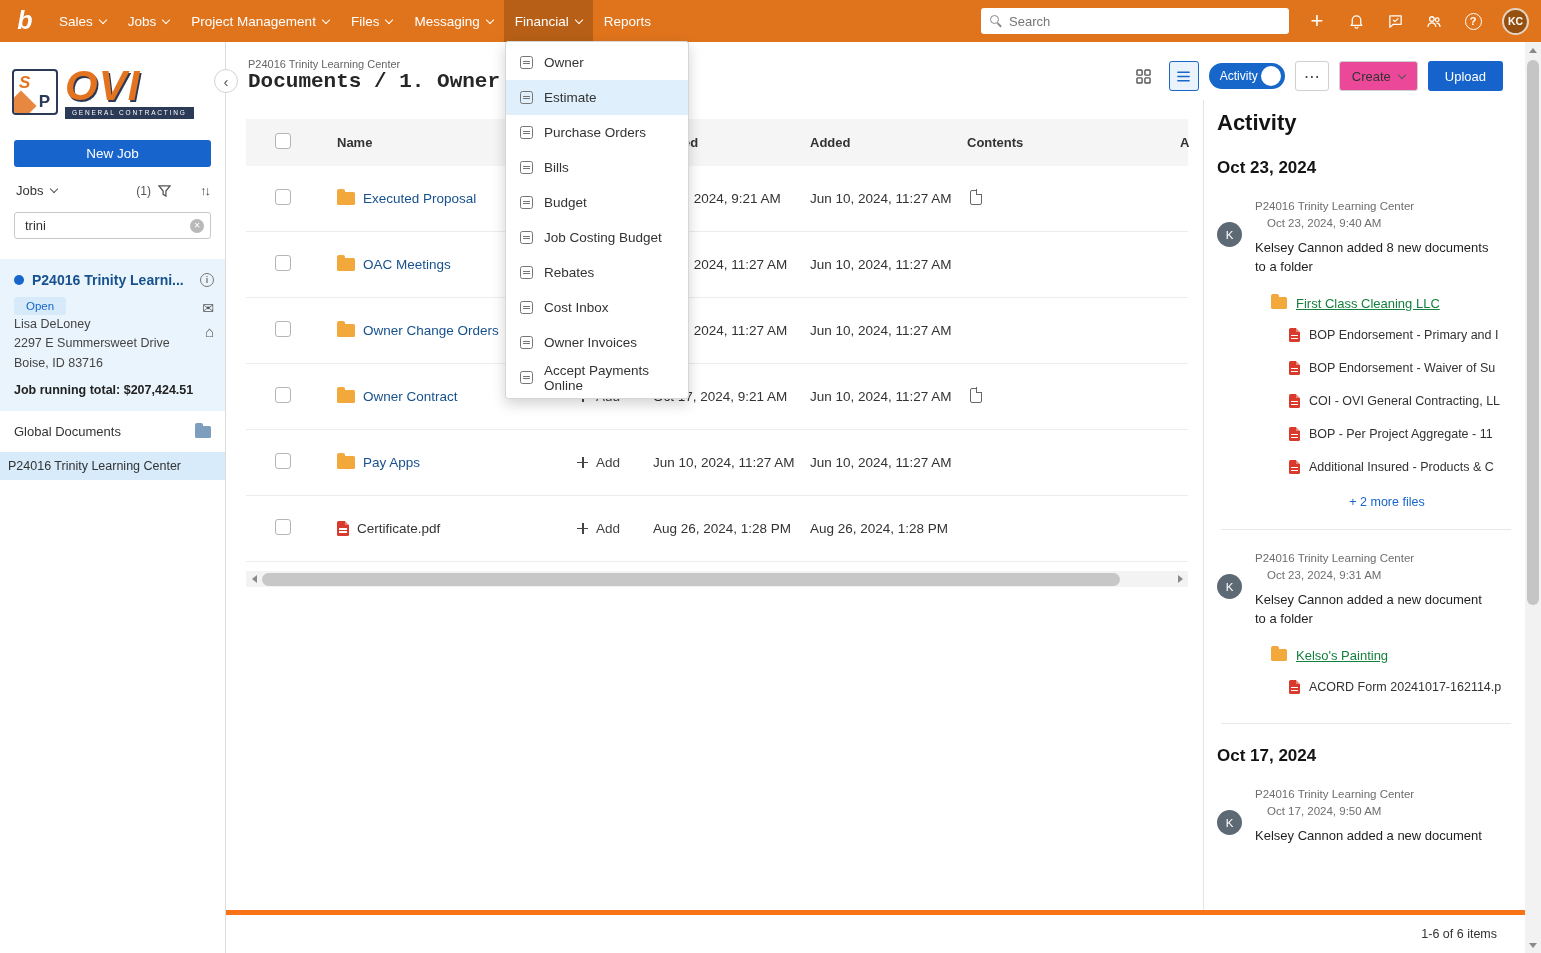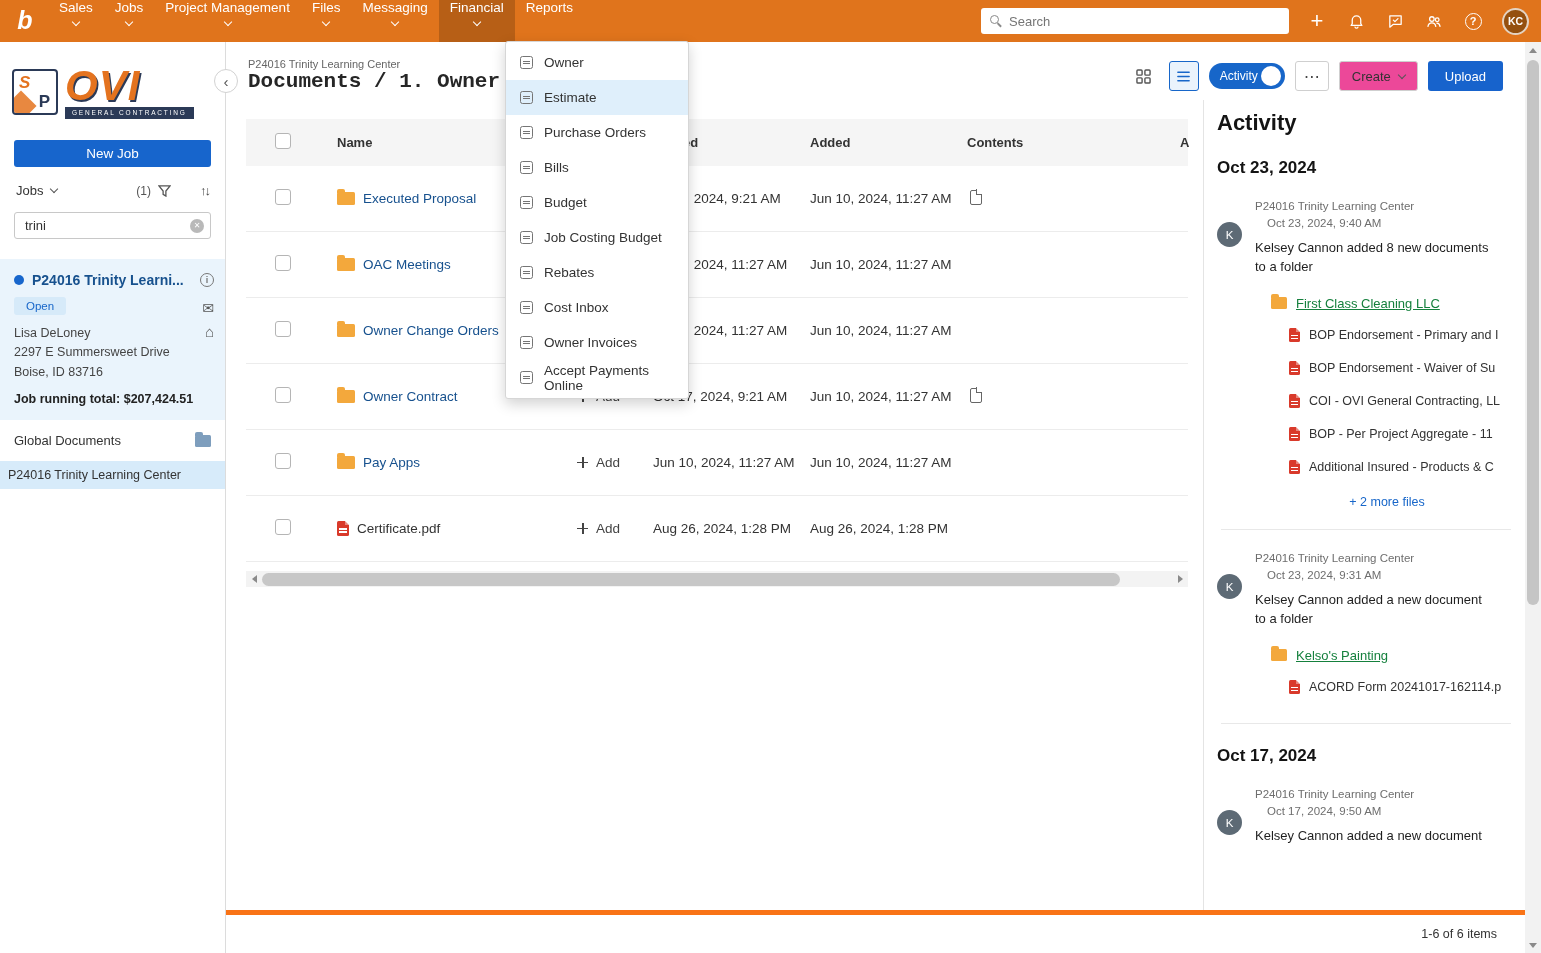--- a/index.html
+++ b/index.html
@@ -3,21 +3,21 @@
 <meta charset="utf-8">
 <style>
   * { margin:0; padding:0; box-sizing:border-box; }
   html,body { width:1541px; height:953px; font-family:"Liberation Sans","DejaVu Sans",sans-serif; background:#fff; overflow:hidden; }
   .screen { position:relative; width:1541px; height:953px; overflow:hidden; background:#fff; }
 
   
   .topnav { position:absolute; top:0; left:0; width:1541px; height:42px; background:#E0741C; display:flex; align-items:center; padding:0 12px; z-index:60; }
   .bt-logo { width:26px; height:26px; color:#fff; font-size:25px; font-weight:700; line-height:24px; text-align:center; margin-right:10px; font-style:italic; }
   .nav-items { display:flex; align-items:center; height:42px; }
-  .nav-item { display:flex; align-items:center; gap:7px; padding:0 11px; height:42px; color:#fff; font-size:13.5px; cursor:pointer;flex-direction:column; }
+  .nav-item { display:flex; align-items:center; gap:7px; padding:0 11px; height:42px; color:#fff; font-size:13.5px; cursor:pointer; }
   .nav-item.active { background:rgba(0,0,0,.18); }
   .chev { display:inline-block; width:6px; height:6px; border-right:1.6px solid currentColor; border-bottom:1.6px solid currentColor; transform:rotate(45deg); margin-top:-3px; }
   .nav-search { margin-left:auto; position:relative; width:308px; }
   .nav-search input { width:100%; height:26px; border:none; border-radius:3px; background:#fff; padding:0 10px 0 28px; font-size:13px; color:#333; outline:none; }
   .mag { position:absolute; left:9px; top:7px; width:12px; height:12px; }
   .mag::before { content:""; position:absolute; width:7px; height:7px; border:1.5px solid #8a8a8a; border-radius:50%; left:0; top:0; }
   .mag::after { content:""; position:absolute; width:5px; height:1.5px; background:#8a8a8a; transform:rotate(45deg); left:7px; top:9px; }
   .nav-right { display:flex; align-items:center; gap:19px; margin-left:18px; }
   .nav-ic { display:flex; align-items:center; justify-content:center; width:20px; height:20px; cursor:pointer; }
   .plus-white { color:#fff; font-size:22px; font-weight:400; line-height:18px; }
@@ -54,21 +54,21 @@
   .clear-btn { position:absolute; right:7px; top:7px; width:14px; height:14px; border-radius:50%; background:#B9B9B9; color:#fff; font-size:8px; line-height:14px; text-align:center; cursor:pointer; }
   .job-card { margin-top:20px; background:#EAF4FC; padding:13px 14px 14px; position:relative; }
   .jc-title-row { display:flex; align-items:center; gap:8px; }
   .jc-dot { flex:none; width:10px; height:10px; border-radius:50%; background:#1766CC; }
   .jc-title { font-size:14px; font-weight:700; color:#17518E; white-space:nowrap; }
   .info-ic { position:absolute; right:11px; top:14px; width:14px; height:14px; border:1.3px solid #777; border-radius:50%; color:#777; font-size:9px; font-weight:700; text-align:center; line-height:13px; cursor:pointer; }
   .info-ic::after { content:"i"; }
   .mail-ic { position:absolute; right:11px; top:41px; color:#555; font-size:14px; cursor:pointer; }
   .home-ic { position:absolute; right:11px; top:64px; color:#555; font-size:15px; cursor:pointer; }
   .badge-open { display:inline-block; margin-top:9px; background:#D6EAF9; color:#1766C9; font-size:11.5px; padding:3px 12px; border-radius:3px; }
-  .jc-contact { margin-top:9px; font-size:12.5px; color:#444; line-height:1.55; }
+  .jc-contact { font-size:12.5px; color:#444; line-height:1.55; }
   .jc-total { margin-top:10px; font-size:12.5px; font-weight:700; color:#222; }
   .global-docs { display:flex; align-items:center; justify-content:space-between; padding:13px 14px; font-size:13px; color:#333; cursor:pointer; }
   .selected-job { background:#D7EBFA; padding:7px 8px; font-size:12.5px; color:#333; cursor:pointer; }
 
   
   .folder { position:relative; display:inline-block; flex:none; width:18px; height:13px; background:#F3A83C; border-radius:1.5px; }
   .folder::before { content:""; position:absolute; top:-3px; left:0; width:8px; height:4px; background:#F3A83C; border-radius:2px 2px 0 0; }
   .folder.sm { width:16px; height:12px; }
   .folder.gray { background:#7E9EBD; } .folder.gray::before { background:#7E9EBD; }
 

